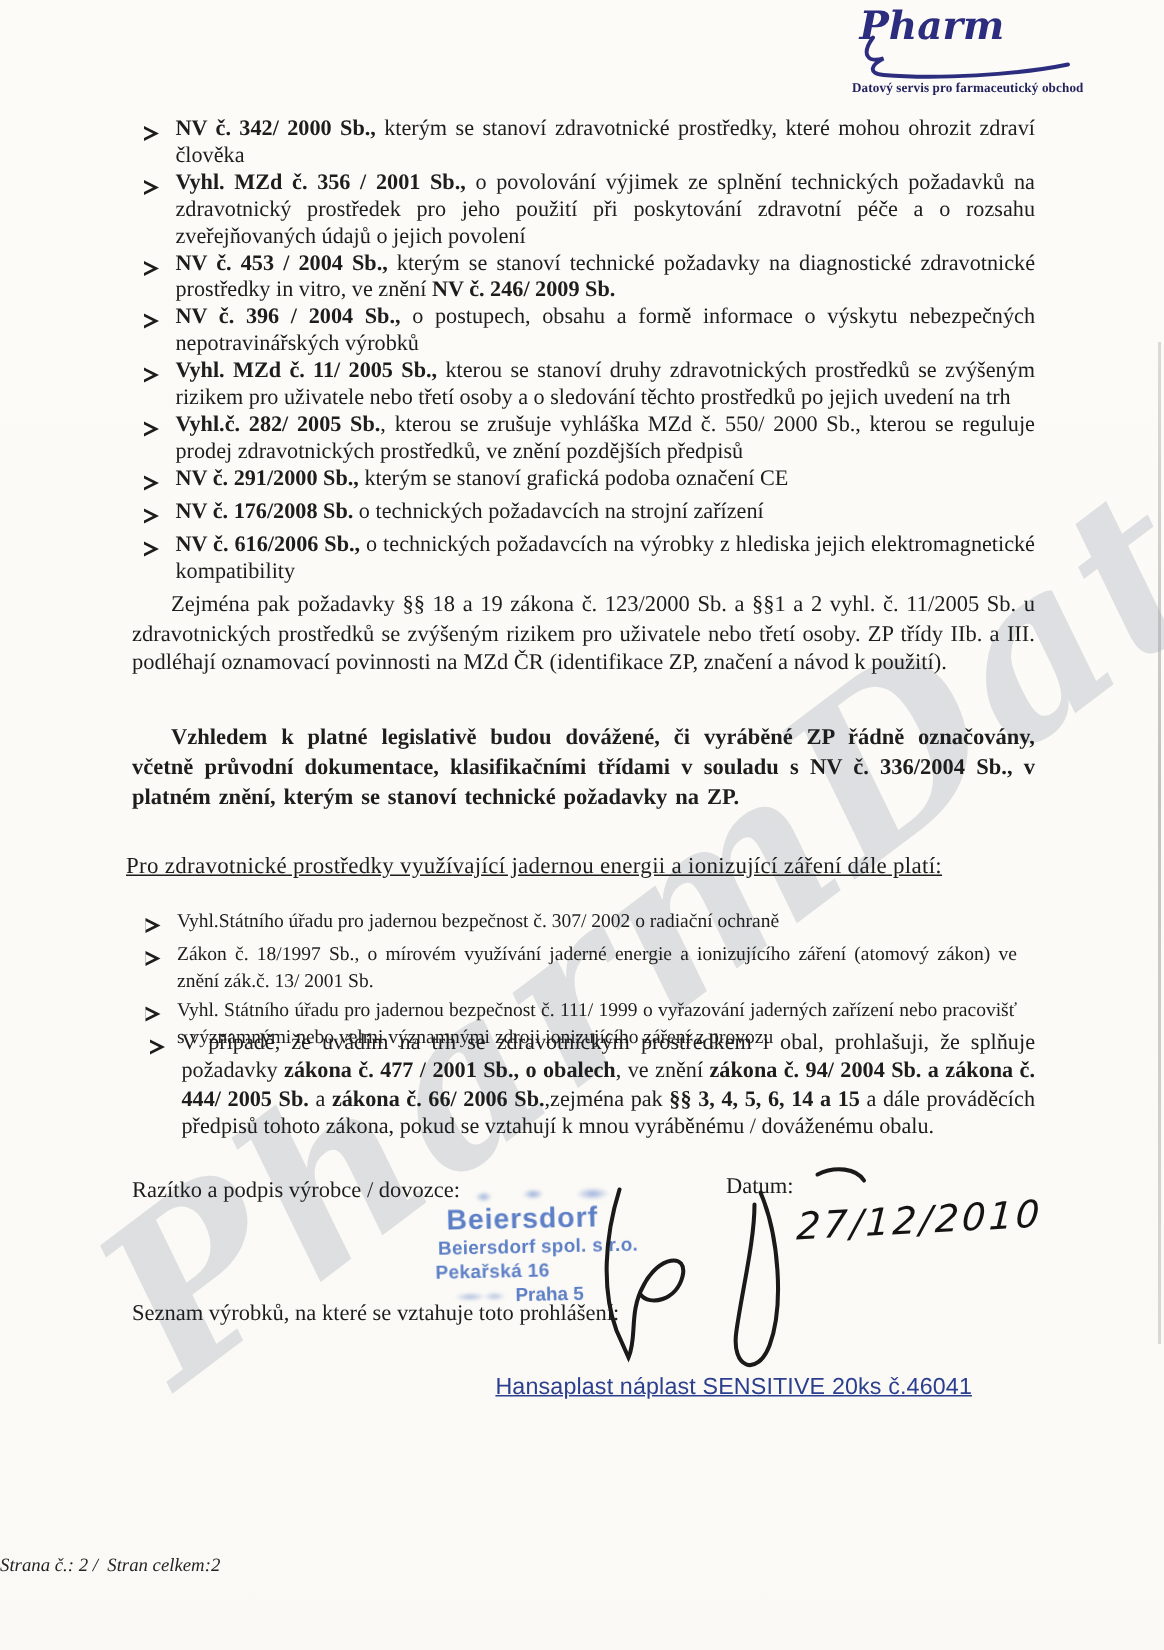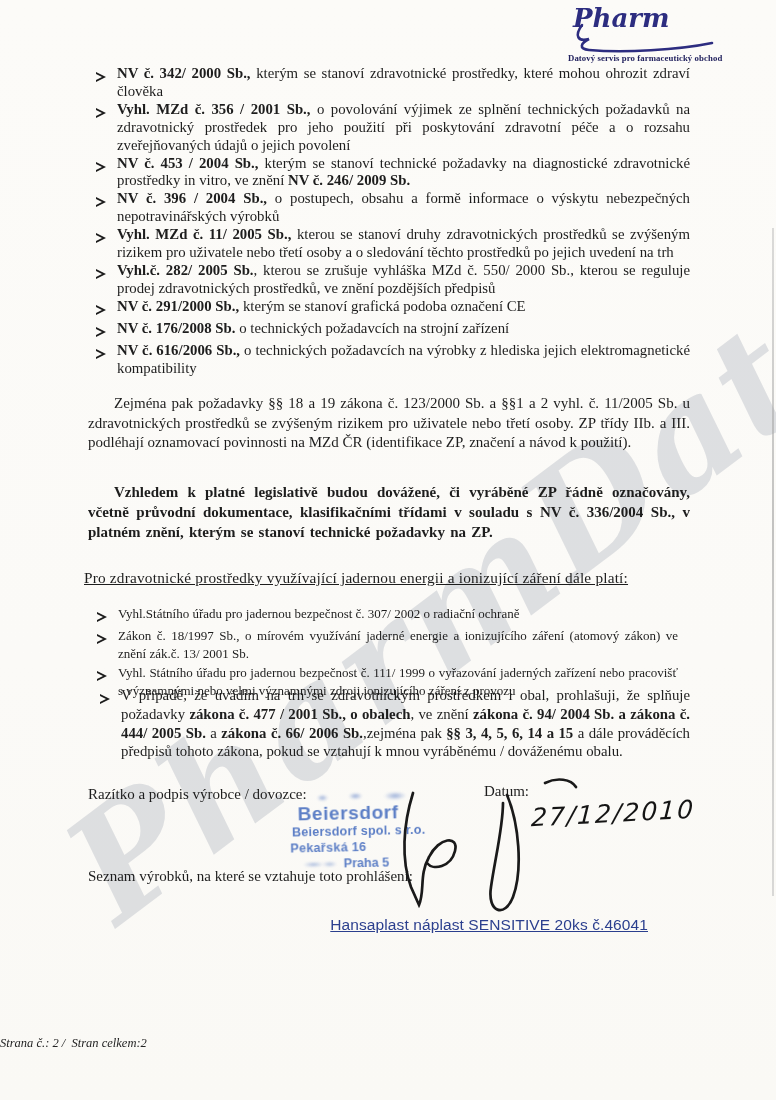--- a/index.html
+++ b/index.html
@@ -36,21 +36,21 @@
   .list{left:96px;width:594px;}
   .li{display:flex;font-size:14.8px;line-height:17.9px;}
   .marker{flex:none;width:21px;padding-top:4px;}
   .indent .marker{margin-left:13px;}
   .indent .li{font-size:13px;line-height:18.2px;}
   .tri{display:inline-block;width:0;height:0;position:relative;
     border-left:10px solid #1d1d1d;border-top:5px solid transparent;border-bottom:5px solid transparent;}
   .tri::after{content:'';position:absolute;left:-10px;top:-3px;width:0;height:0;
     border-left:6.5px solid #fcfbf8;border-top:3px solid transparent;border-bottom:3px solid transparent;}
   .li-body{flex:1;text-align:justify;}
-  .list1{top:65px;}
+  .list1{top:78px;}
   .nuclear-list{left:96px;width:594px;}
   .packaging{top:686px;}
   .packaging .li{line-height:18.8px;font-size:14.8px;}
   .packaging .marker{margin-left:4px;}
   
   .para{left:88px;width:602px;font-size:15px;margin:0;}
   .para1{top:394px;line-height:19.5px;text-indent:26px;}
   .para2{top:482px;line-height:20px;text-indent:26px;font-weight:bold;word-spacing:1.5px;}
   
   .nuclear{left:84px;top:568px;width:606px;}

